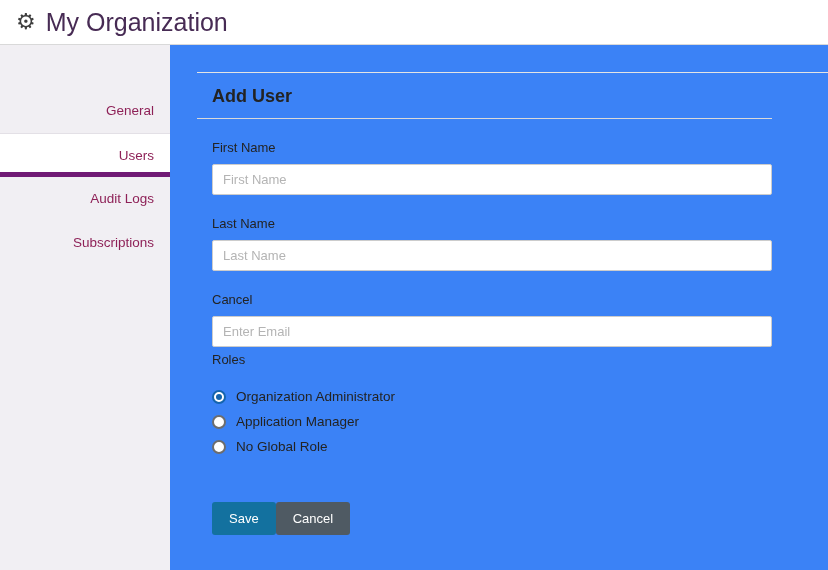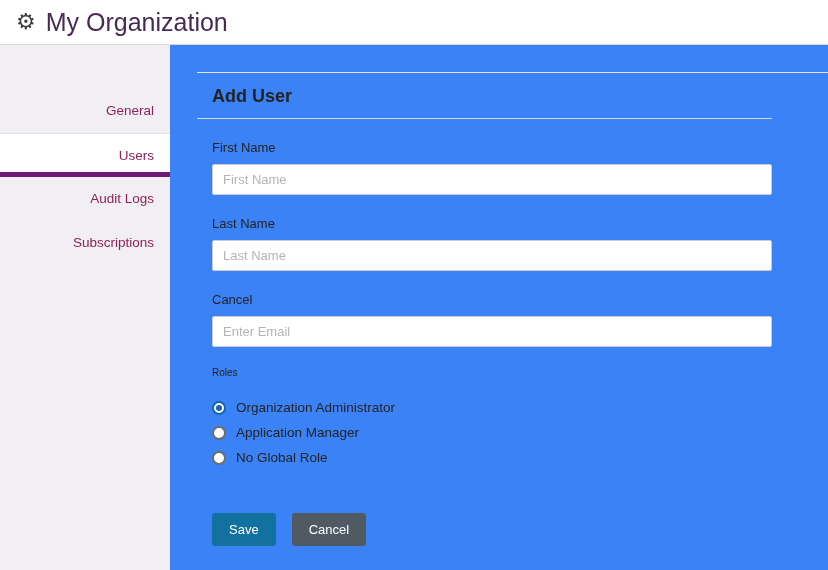--- a/index.html
+++ b/index.html
@@ -100,23 +100,23 @@
     padding: 0 10px;
     font-size: 13px;
     font-family: "Liberation Sans", sans-serif;
     color: #333333;
     outline: none;
   }
   .field input::placeholder { color: #b4b4b4; }
 
   .roles-label {
     display: block;
-    font-size: 10px;
-    color: #232323;
-    margin-top: 20px;
+    font-size: 13px;
+    color: #232323;
+    margin-top: 5px;
   }
   .roles-group { margin-top: 17px; }
   .radio-row {
     display: flex;
     align-items: center;
     gap: 10px;
     height: 25px;
     cursor: pointer;
     font-size: 13.5px;
     color: #232323;
@@ -136,21 +136,20 @@
     position: absolute;
     left: 2px; top: 2px;
     width: 6px; height: 6px;
     border-radius: 50%;
     background: #1464ad;
   }
 
   .btn-row {
     margin-top: 43px;
     display: flex;
-    gap: 16px;
   }
   .btn {
     border: none;
     border-radius: 3px;
     font-size: 13px;
     font-family: "Liberation Sans", sans-serif;
     color: #ffffff;
     padding: 9px 17px;
     cursor: pointer;
   }

